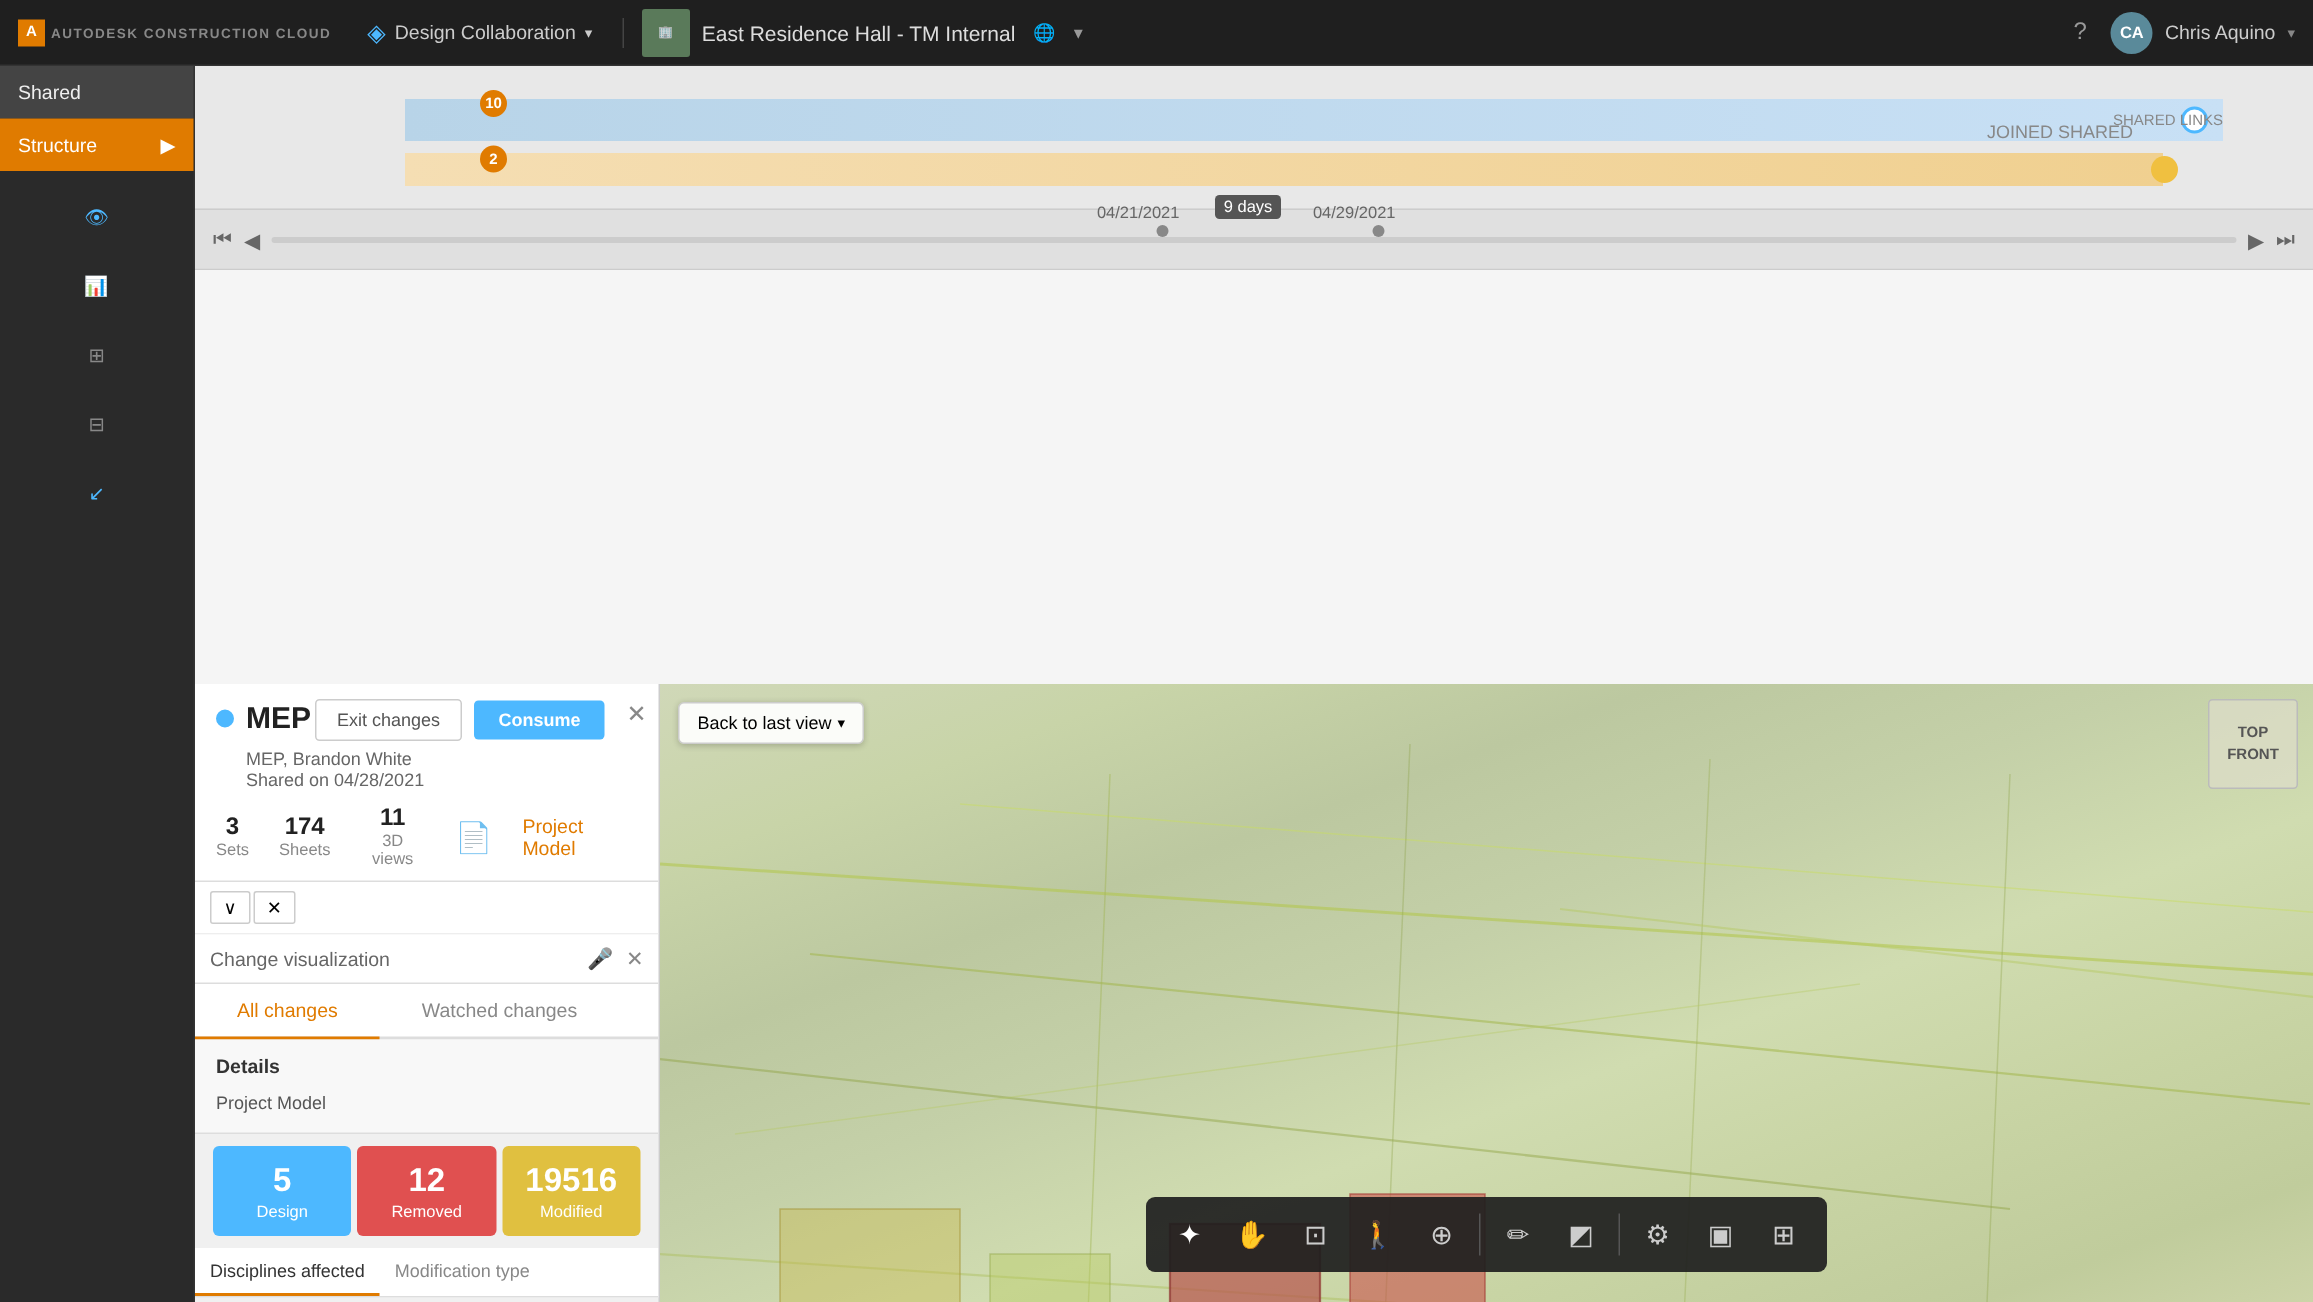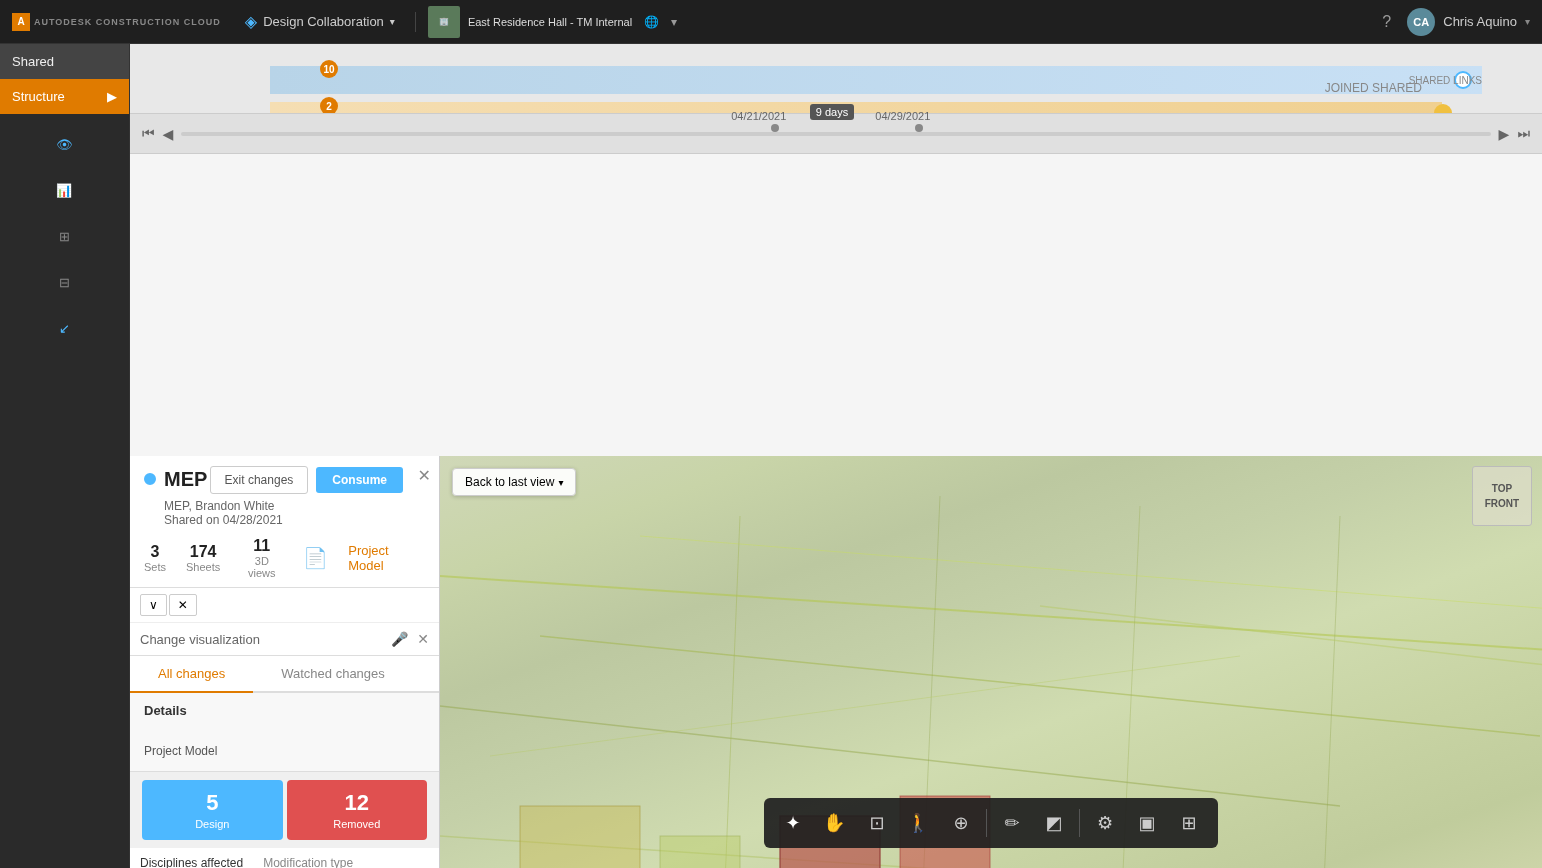--- a/index.html
+++ b/index.html
@@ -8,21 +8,21 @@
     
     #top-nav {
       display: flex; align-items: center; background: #1f1f1f; height: 44px; padding: 0 12px; border-bottom: 1px solid #333; position: relative; z-index: 100;
     }
     #autodesk-logo { color: #e07b00; font-size: 10px; font-weight: bold; margin-right: 16px; display: flex; align-items: center; gap: 4px; }
     #autodesk-logo .logo-box { width: 18px; height: 18px; background: #e07b00; display: flex; align-items: center; justify-content: center; color: white; font-size: 10px; font-weight: bold; }
     #design-collab-btn { display: flex; align-items: center; gap: 6px; color: #ccc; cursor: pointer; padding: 4px 8px; border-radius: 3px; }
     .separator { width: 1px; height: 20px; background: #444; margin: 0 12px; }
     #project-nav { display: flex; align-items: center; gap: 8px; color: #ccc; cursor: pointer; }
     #project-thumb { width: 32px; height: 32px; background: #5a7a5a; border-radius: 2px; overflow: hidden; display: flex; align-items: center; justify-content: center; }
-    #project-title { color: #ddd; font-size: 11px; }
+    #project-title { color: #ddd; font-size: 14px; }
     .nav-icon { color: #999; font-size: 12px; cursor: pointer; margin-left: 4px; }
     #nav-right { margin-left: auto; display: flex; align-items: center; gap: 16px; }
     #help-btn { color: #999; cursor: pointer; font-size: 16px; }
     #user-info { display: flex; align-items: center; gap: 8px; color: #ccc; cursor: pointer; }
     #user-avatar { width: 28px; height: 28px; border-radius: 50%; background: #5a8a9a; display: flex; align-items: center; justify-content: center; color: white; font-size: 11px; font-weight: bold; }
 
     
     #main-layout { display: flex; height: calc(868px - 44px); }
 
     
@@ -139,21 +139,21 @@
       <div class="sidebar-icon-item">📊</div>
       <div class="sidebar-icon-item">⊞</div>
       <div class="sidebar-icon-item">⊟</div>
       <div class="sidebar-icon-item" style="color:#4db8ff;">↙</div>
     </div>
   </div>
 
   <div style="display:flex; flex-direction:column; flex:1;">
 
     <div id="timeline-area">
-      <div id="timeline-top" style="position:relative; height:110px; background:#e8e8e8; overflow:hidden;">
+      <div id="timeline-top" style="position:relative; height:136px; background:#e8e8e8; overflow:hidden;">
 
         <div style="position:absolute; top:22px; left:140px; right:60px; height:28px; background:linear-gradient(to right,#b8d4e8,#c8e0f5); display:flex; align-items:center;">
           <div style="position:absolute; left:50px; top:-6px; background:#e07b00; color:white; border-radius:50%; width:18px; height:18px; font-size:10px; display:flex; align-items:center; justify-content:center; font-weight:bold;">10</div>
           <div style="position:absolute; right:10px; width:18px; height:18px; border:2px solid #4db8ff; border-radius:50%; background:white;"></div>
           <div style="position:absolute; right:60px; font-size:12px; color:#888; white-space:nowrap;margin-top:16px;">JOINED SHARED</div>
           <div style="position:absolute; right:0px; font-size:10px; color:#888; white-space:nowrap;">SHARED LINKS</div>
         </div>
 
         <div style="position:absolute; top:58px; left:140px; right:100px; height:22px; background:linear-gradient(to right,#f5deb3,#f0d090); display:flex; align-items:center;">
           <div style="position:absolute; left:50px; top:-5px; background:#e07b00; color:white; border-radius:50%; width:18px; height:18px; font-size:10px; display:flex; align-items:center; justify-content:center; font-weight:bold;">2</div>
@@ -224,32 +224,36 @@
           <span class="vis-icon">🎤</span>
           <span class="vis-icon">✕</span>
         </div>
 
         <div id="tabs-row" style="display:flex; border-bottom:2px solid #ddd; background:white;">
           <div class="tab-item active">All changes</div>
           <div class="tab-item">Watched changes</div>
         </div>
 
         <div id="details-section" style="padding:10px 14px; background:#f8f8f8; border-bottom:1px solid #ddd;">
-          <div id="details-title" style="font-weight:600; font-size:13px; color:#333; margin-bottom:24px;">Details</div>
+          <div id="details-title" style="font-weight:600; font-size:13px; color:#333; margin-bottom:8px;">Details</div>
           <div class="detail-row">Project Model</div>
         </div>
 
         <div id="change-stats" style="display:flex; gap:4px; padding:8px 12px; background:#f0f0f0;">
           <div class="stat-card added">
             <div class="stat-card-num">5</div>
             <div class="stat-card-label">Design</div>
           </div>
           <div class="stat-card removed">
             <div class="stat-card-num">12</div>
             <div class="stat-card-label">Removed</div>
+          </div>
+          <div class="stat-card modified">
+            <div class="stat-card-num">19516</div>
+            <div class="stat-card-label">Modified</div>
           </div>
         </div>
 
         <div style="display:flex; border-bottom:1px solid #ddd; background:white;">
           <div class="disc-tab active" style="font-size:12px; padding:8px 10px; border-bottom:2px solid #e07b00; color:#333;">Disciplines affected</div>
           <div class="disc-tab" style="font-size:12px; padding:8px 10px; color:#888;">Modification type</div>
         </div>
 
       </div>
 

